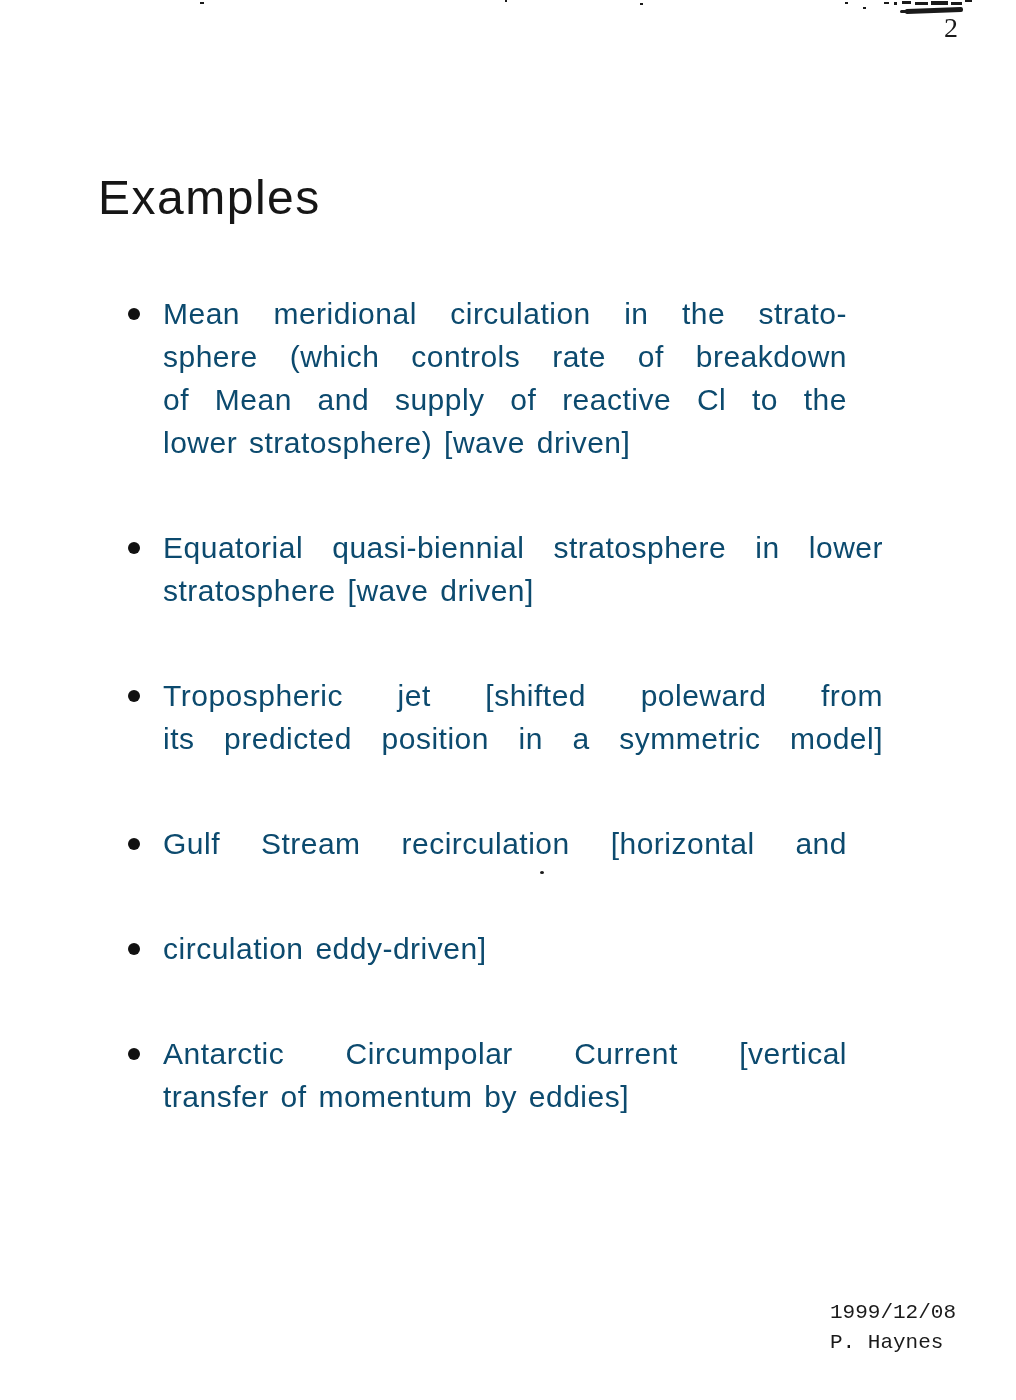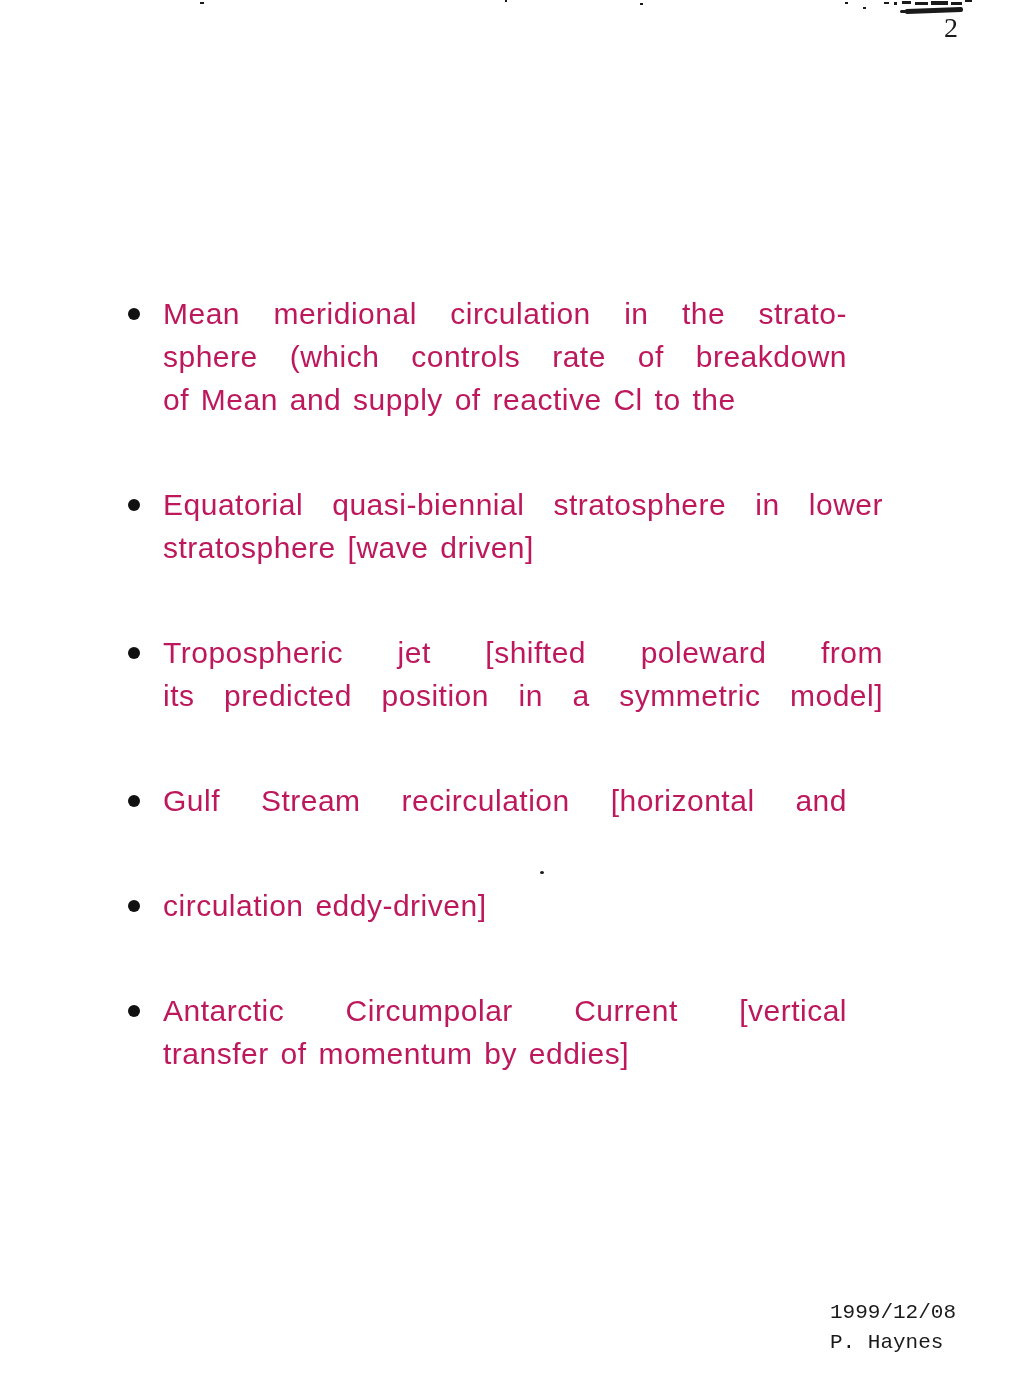--- a/index.html
+++ b/index.html
@@ -75,21 +75,21 @@
     margin-top: 16px;
     margin-right: 23px;
     border-radius: 50%;
     background: #111111;
   }
   .bullet-text {
     font-size: 30px;
     line-height: 43px;
     letter-spacing: 0.5px;
     word-spacing: 3px;
-    color: #be185d;
+    color: #0c4a6e;
   }
   
   .bullet-item:nth-child(1) .bullet-text,
   .bullet-item:nth-child(4) .bullet-text,
   .bullet-item:nth-child(6) .bullet-text { width: 684px; }
   
   .bullet-item:nth-child(2) .bullet-text,
   .bullet-item:nth-child(3) .bullet-text,
   .bullet-item:nth-child(5) .bullet-text { width: 720px; }
 
@@ -130,28 +130,30 @@
   <div class="artifact art-dash-4"></div>
   <div class="artifact art-dash-5"></div>
   <div class="artifact art-dash-6"></div>
   <div class="artifact art-dash-7"></div>
   <div class="artifact art-smear-1"></div>
   <div class="artifact art-smear-2"></div>
   <div class="artifact art-mid-dot"></div>
 
   <div class="page-number">2</div>
 
+  <h1 class="title">Examples</h1>
 
   <div class="bullets" id="bullets">
       <div class="bullet-item">
         <span class="marker"></span>
         <div class="bullet-text">
           <div class="bullet-line">Mean meridional circulation in the strato-</div>
           <div class="bullet-line">sphere (which controls rate of breakdown</div>
           <div class="bullet-line">of Mean and supply of reactive Cl to the</div>
+          <div class="bullet-line">lower stratosphere) [wave driven]</div>
         </div>
       </div>
       <div class="bullet-item">
         <span class="marker"></span>
         <div class="bullet-text">
           <div class="bullet-line">Equatorial quasi-biennial stratosphere in lower</div>
           <div class="bullet-line">stratosphere [wave driven]</div>
         </div>
       </div>
       <div class="bullet-item">

